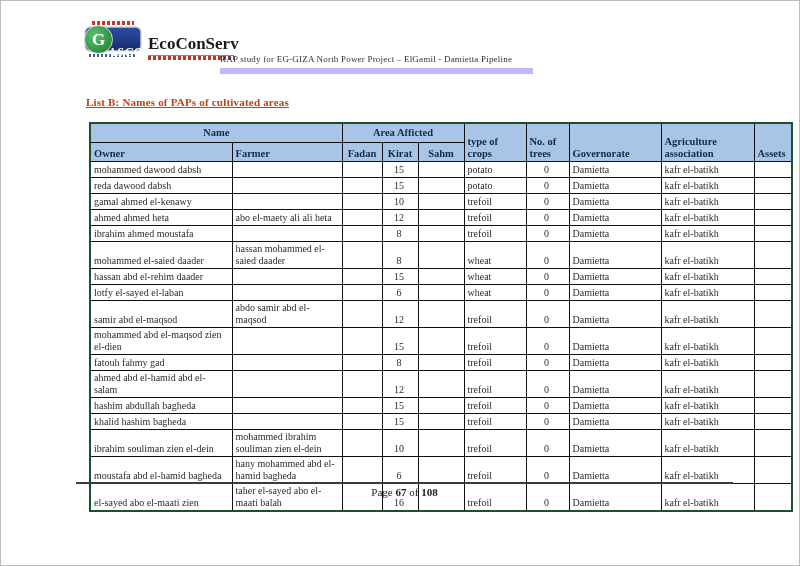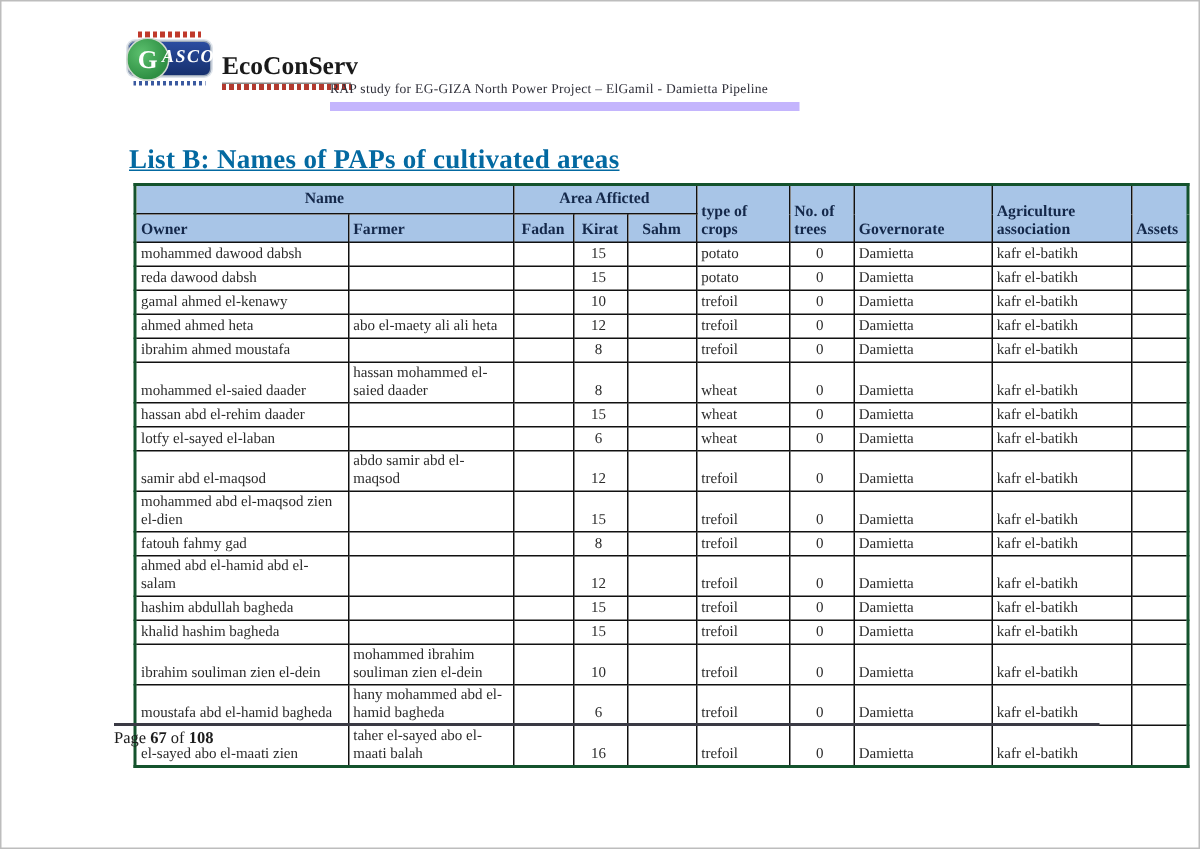--- a/index.html
+++ b/index.html
@@ -8,60 +8,60 @@
     background:#ffffff; border:1px solid #bdbdbd; overflow:hidden;
     font-family:"Liberation Serif", serif; color:#222;
   }
 
   
   .gasco { position:absolute; left:84px; top:20px; width:56px; }
   .gasco-toptext { height:4px; margin:0 7px 2px 7px;
     background:repeating-linear-gradient(90deg,#c0392b 0 3px,transparent 3px 5px); }
   .gasco-badge { position:relative; height:22px; background:linear-gradient(#2b4da0,#16306e);
     border:1px solid #9aa7b8; border-radius:5px; box-shadow:0 0 0 1px #dfe5ec; }
-  .gasco-rest { position:absolute; left:22px; top:2px; color:#fff; font-weight:bold;
+  .gasco-rest { position:absolute; left:22px; top:17px; color:#fff; font-weight:bold;
     font-style:italic; font-size:12px; letter-spacing:1px; }
   .gasco-g { position:absolute; left:-2px; top:-3px; width:27px; height:27px; border-radius:50%;
     background:radial-gradient(circle at 35% 35%, #5cc06e, #2e8f43 70%);
     color:#fff; font-weight:bold; font-size:17px; line-height:27px; text-align:center;
     border:1px solid #cfd8cf; }
   .gasco-bottomtext { height:3px; margin:3px 4px 0 4px;
     background:repeating-linear-gradient(90deg,#3b5aa0 0 2px,transparent 2px 4px); }
 
   .ecocon { position:absolute; left:147px; top:33px; }
   .ecocon-name { font-weight:bold; font-size:17px; color:#1a1a1a;
     letter-spacing:0px; }
   .ecocon-tag { margin-top:1px; height:4px; width:86px;
     background:repeating-linear-gradient(90deg,#b23a2f 0 3px,transparent 3px 5px);
     border-top:1px solid #8a8a8a; }
 
   .project-line { position:absolute; left:219px; top:53px; width:313px;
     font-size:9px; color:#30303a; border-bottom:6px solid #c4b5fd; padding-bottom:4px;
     letter-spacing:0.2px; white-space:nowrap; }
 
-  .doc-title { position:absolute; left:85px; top:95px; font-size:18px; font-weight:bold;
-    text-decoration:underline; color:#0369a1; letter-spacing:0.2px; }
+  .doc-title { position:absolute; left:85px; top:95px; font-size:11px; font-weight:bold;
+    text-decoration:underline; color:#c2410c; letter-spacing:0.2px; }
 
   
   table.paps { position:absolute; left:88px; top:121px; width:702px;
     border-collapse:collapse; table-layout:fixed; font-size:10px; }
   .paps { border:2px solid #14532d; }
   .paps th, .paps td { border:1px solid #101010; overflow:hidden; }
   .paps th { background:#a8c5e7; color:#14284a; font-weight:bold; font-size:10.5px;
     padding:1px 3px; vertical-align:bottom; text-align:left; height:16px; line-height:12px; }
   .paps th.grp { text-align:center; vertical-align:middle; }
   .paps th.ctr { text-align:center; }
   .paps td { padding:1px 3px; vertical-align:bottom; height:13px; line-height:12px;
     color:#2b2b2b; }
   .paps td.num { text-align:center; padding-right:5px; }
 
   
   .footer-line { position:absolute; left:75px; top:481px; width:657px;
     border-top:2px solid #3a3a44; }
-  .footer-text { position:absolute; left:75px; top:485px; width:657px; text-align:left;
+  .footer-text { position:absolute; left:75px; top:485px; width:657px; text-align:center;
     font-size:11px; color:#1c1c1c; }
 </style>
 </head>
 <body>
 
 <div class="page">
 
   <div class="gasco">
     <div class="gasco-toptext"></div>
     <div class="gasco-badge">

